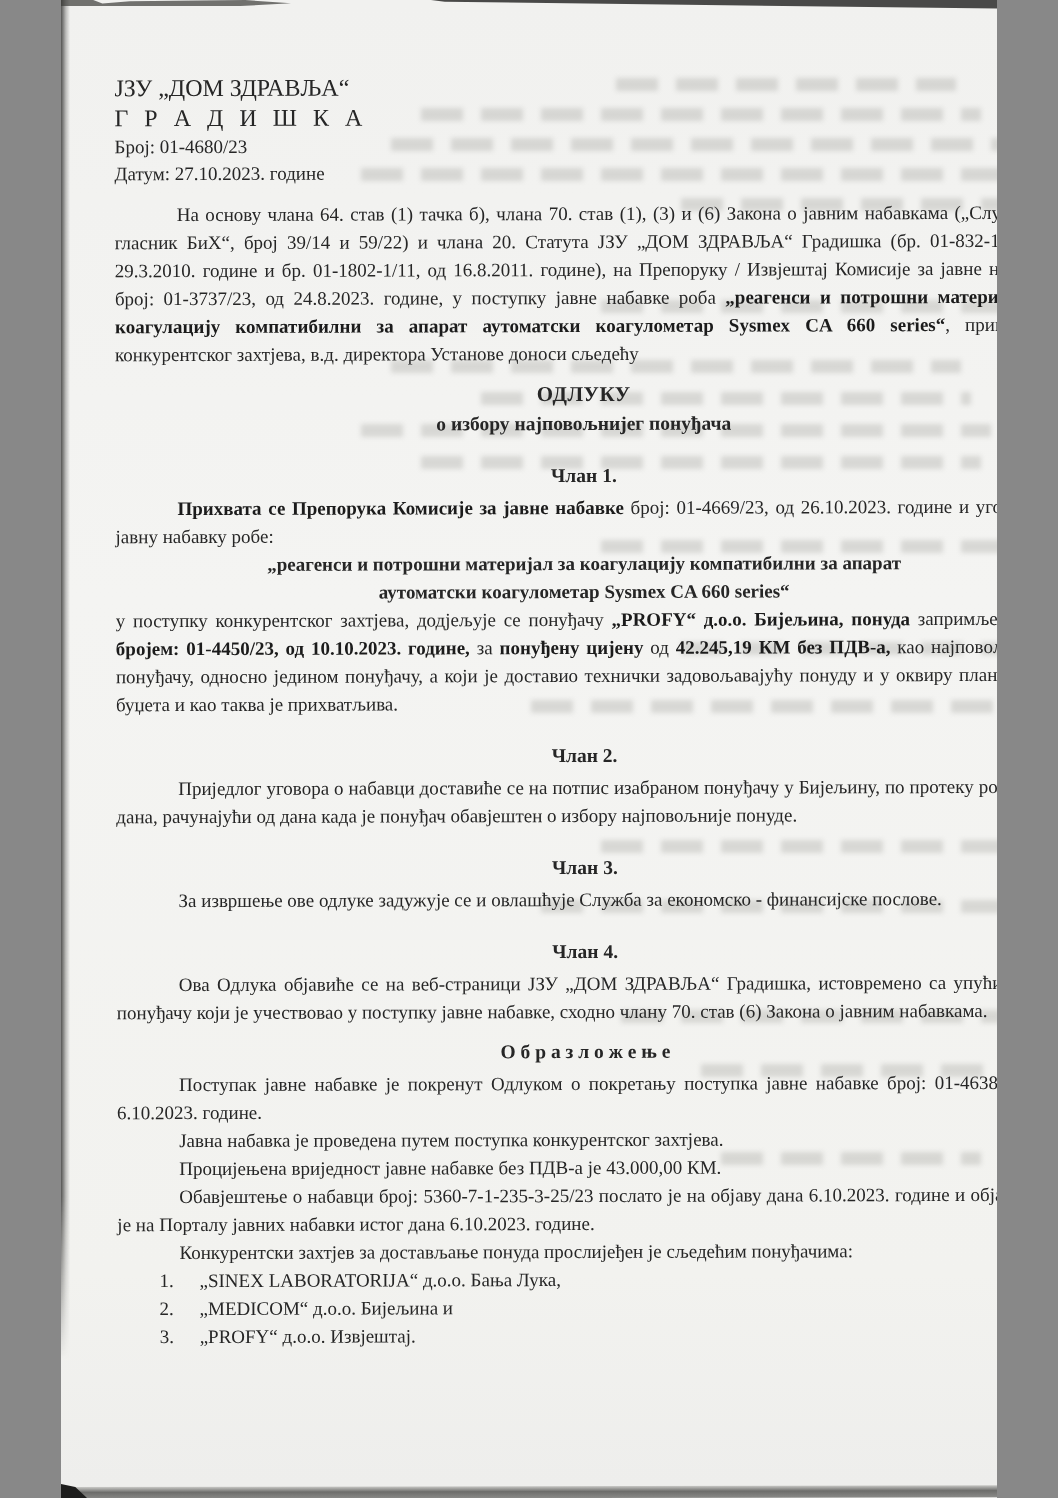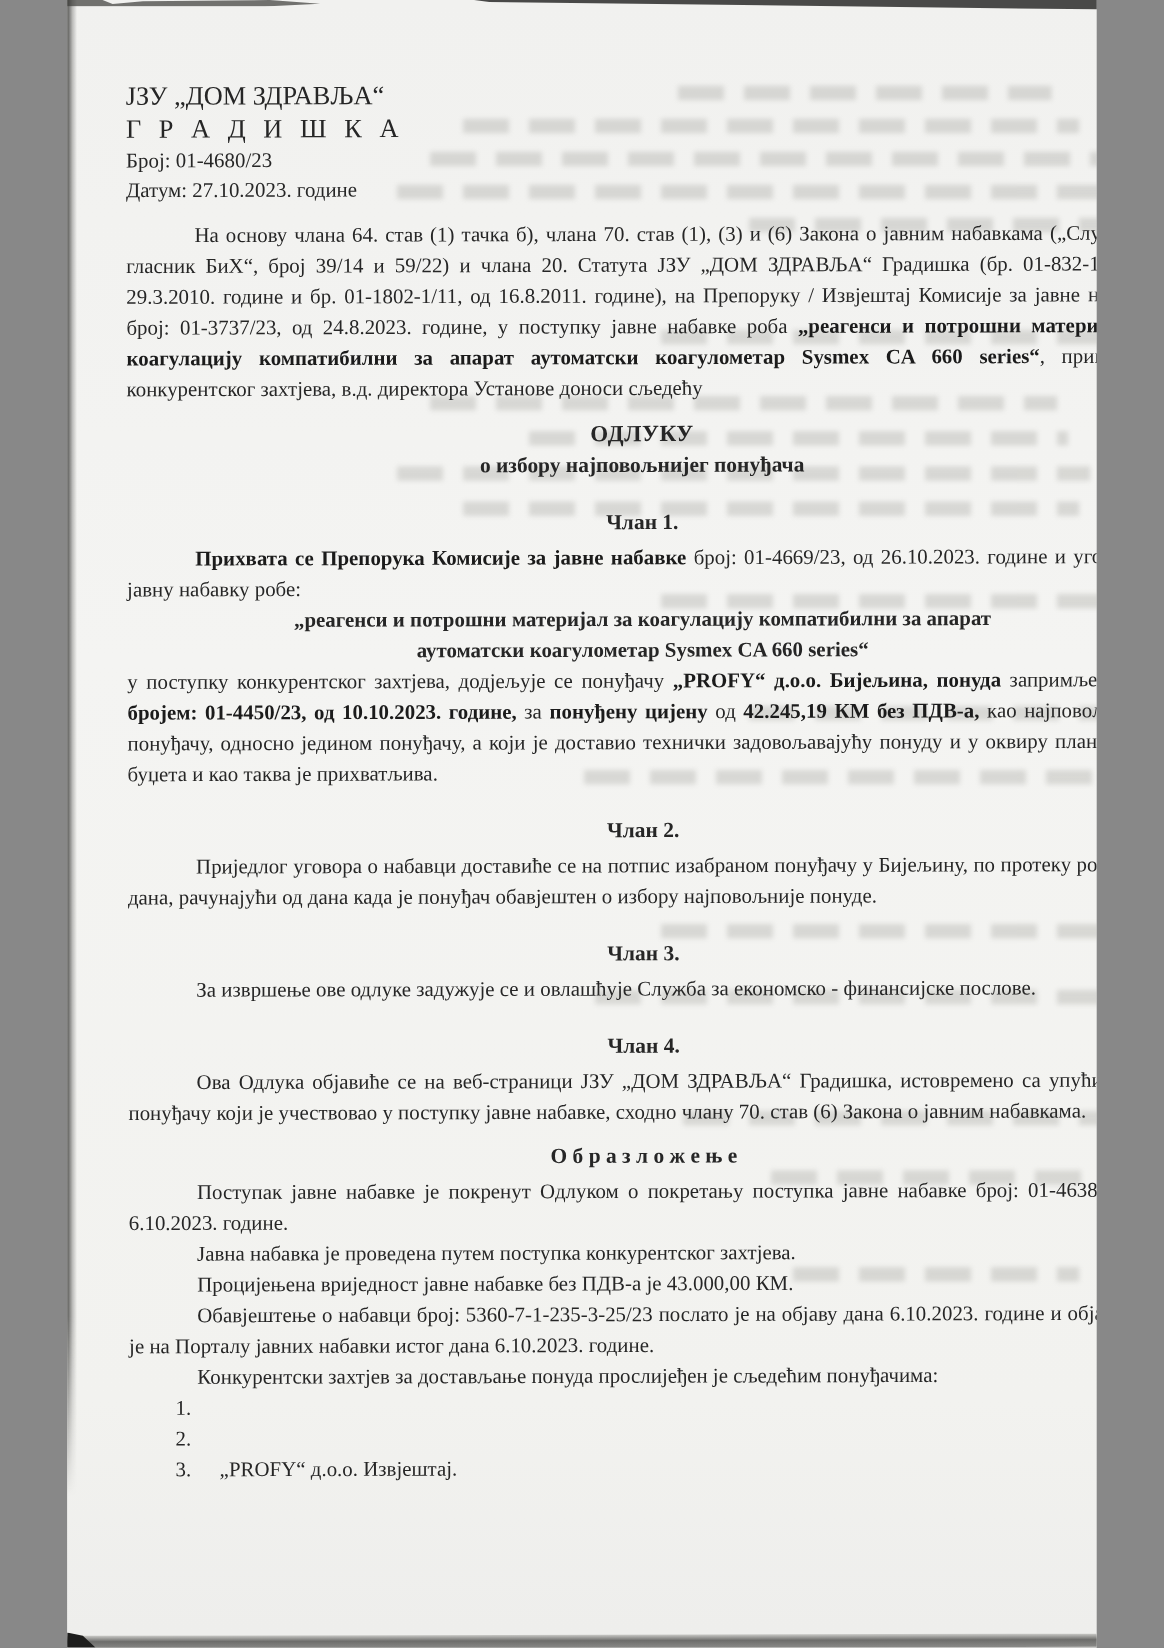--- a/index.html
+++ b/index.html
@@ -137,23 +137,25 @@
     <p class="center clan" style="margin-top:12px">О б р а з л о ж е њ е</p>
     <p class="ind">Поступак јавне набавке је покренут Одлуком о покретању поступка јавне набавке број: 01-4638/23, од 6.10.2023. године.</p>
     <p class="ind">Јавна набавка је проведена путем поступка конкурентског захтјева.</p>
     <p class="ind">Процијењена вриједност јавне набавке без ПДВ-а је 43.000,00 КМ.</p>
     <p class="ind">Обавјештење о набавци број: 5360-7-1-235-3-25/23 послато је на објаву дана 6.10.2023. године и објављено је на Порталу јавних набавки истог дана 6.10.2023. године.</p>
     <p class="ind">Конкурентски захтјев за достављање понуда прослијеђен је сљедећим понуђачима:</p>
 
     <div class="list">
       <div class="list-row">
         <span class="list-num">1.</span>
+        <span>„SINEX LABORATORIJA“ д.о.о. Бања Лука,</span>
       </div>
       <div class="list-row">
         <span class="list-num">2.</span>
+        <span>„MEDICOM“ д.о.о. Бијељина и</span>
       </div>
       <div class="list-row">
         <span class="list-num">3.</span>
         <span>„PROFY“ д.о.о. Извјештај.</span>
       </div>
     </div>
 
   </div>
 
   <div class="page-num">1</div>

